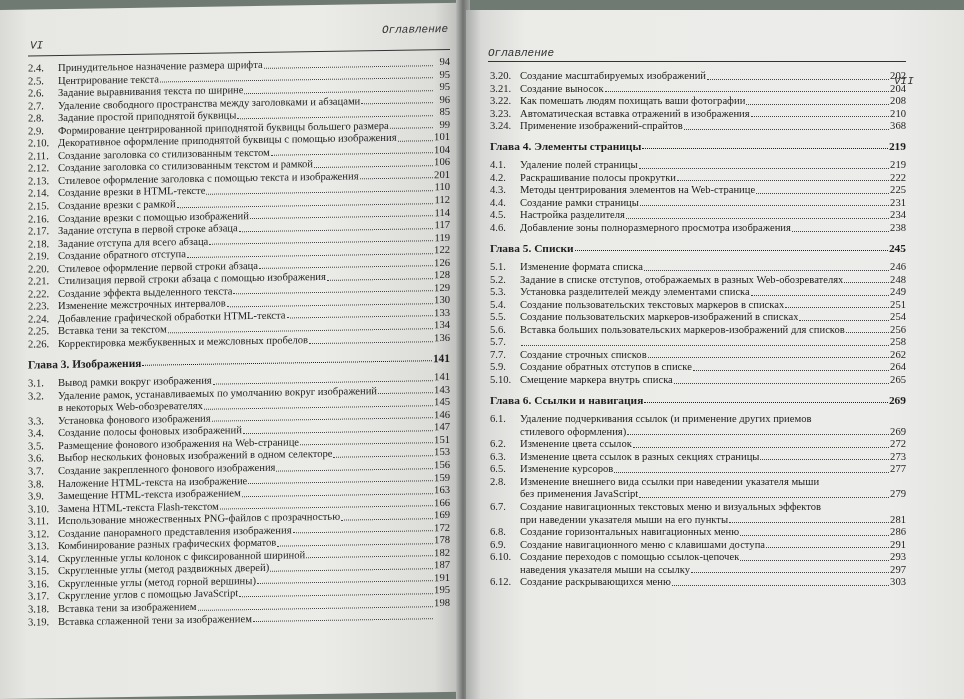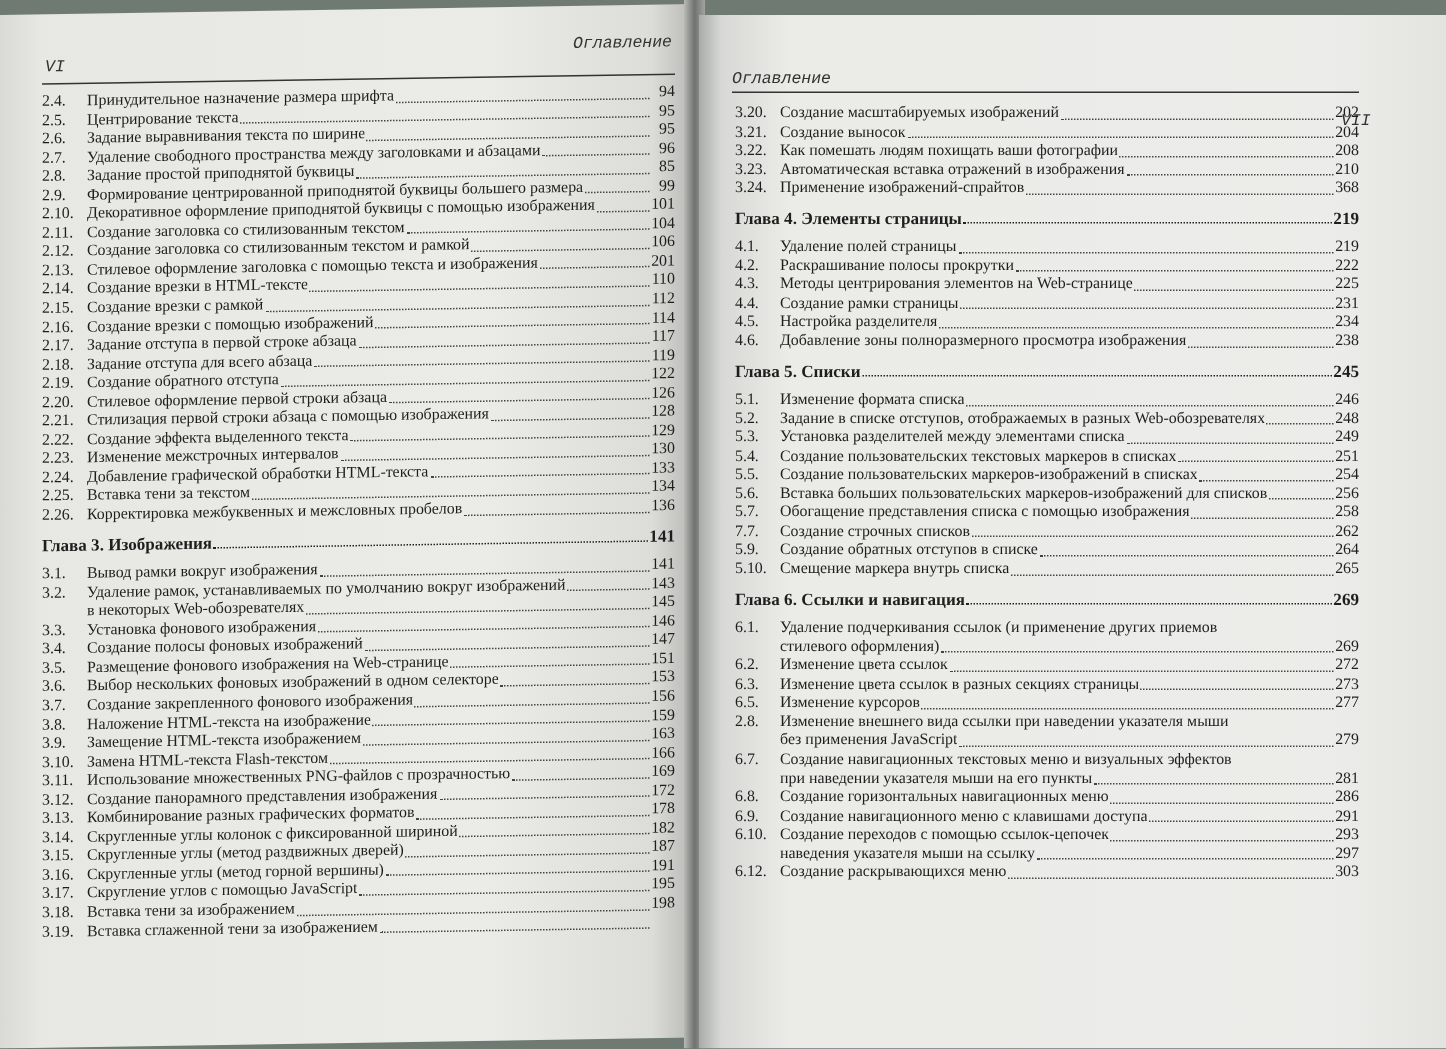--- a/index.html
+++ b/index.html
@@ -439,21 +439,20 @@
           <span class="page-no">254</span>
         </div>
         <div class="entry">
           <span class="num">5.6.</span>
           <span class="title">Вставка больших пользовательских маркеров-изображений для списков</span>
           <span class="dots"></span>
           <span class="page-no">256</span>
         </div>
         <div class="entry">
           <span class="num">5.7.</span>
-          <span class="title">Обогащение представления списка с помощью изображения</span>
           <span class="dots"></span>
           <span class="page-no">258</span>
         </div>
         <div class="entry">
           <span class="num">7.7.</span>
           <span class="title">Создание строчных списков</span>
           <span class="dots"></span>
           <span class="page-no">262</span>
         </div>
         <div class="entry">

